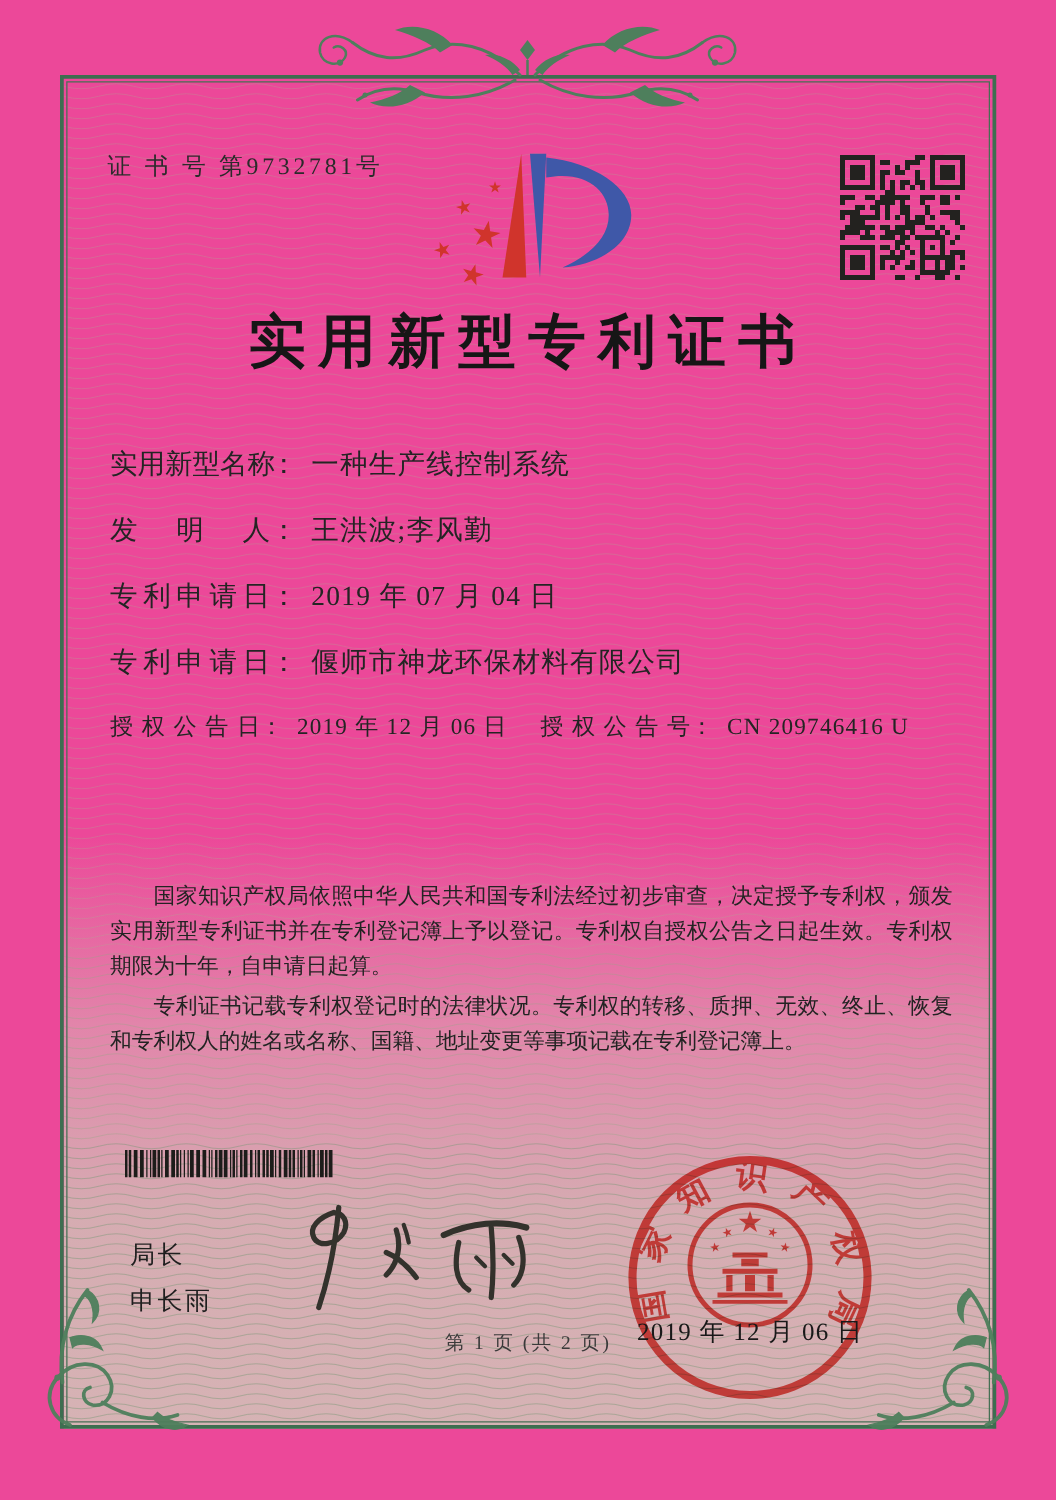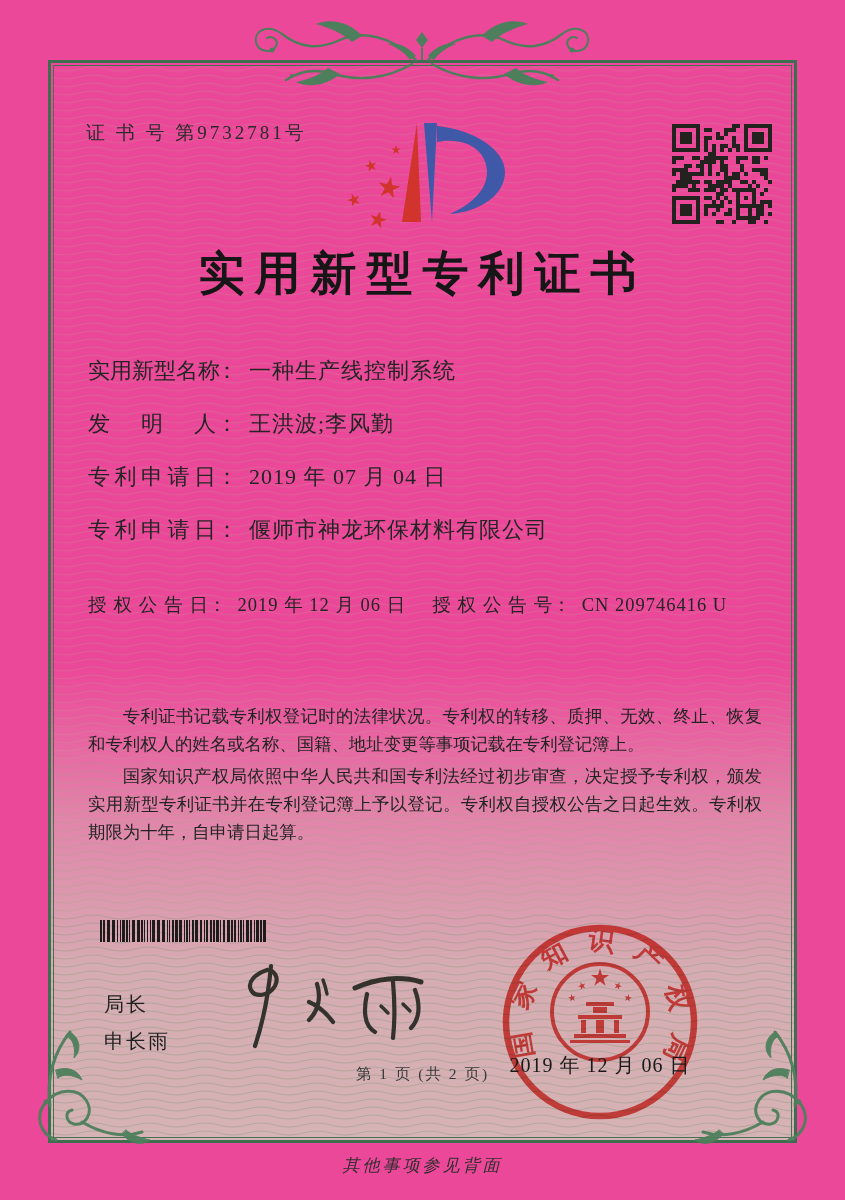--- a/index.html
+++ b/index.html
@@ -39,21 +39,21 @@
   .fields{left:88px; top:356px; width:680px;}
   .field-row{height:25px; margin-bottom:28px; white-space:nowrap; font-size:22px; color:#242424;}
   .flabel{
     display:inline-block; width:128px; vertical-align:bottom;
     text-align:justify; text-align-last:justify;
   }
   .fcolon{display:inline-block;}
   .fvalue{margin-left:11px; letter-spacing:1px;}
   .grant-row{white-space:nowrap; font-size:18.5px; color:#242424;}
   .grant-second{margin-left:26px;}
-  .glabel{display:inline-block; width:120px; text-align:justify; text-align-last:justify;margin-top:24px;}
+  .glabel{display:inline-block; width:120px; text-align:justify; text-align-last:justify;}
   .paras{left:88px; top:702px; width:674px; font-size:17.4px; line-height:28px;
          text-align:justify; color:#232323;}
   .paras p{margin:0 0 4px 0; text-indent:2em;}
   #barcode{left:100px; top:920px; width:224px; height:22px; display:flex; align-items:stretch; overflow:hidden;}
   #barcode span{display:block; height:100%; background:#1d1c1a; flex:none;}
   .commissioner{left:104px; top:986px; font-size:20px; line-height:37px; color:#1f1f1f; letter-spacing:2px;}
   #signature{left:225px; top:958px;}
   #seal{left:500px; top:922px; mix-blend-mode:multiply;}
   .seal-date{
     left:500px; top:1052px; width:200px; text-align:center;
@@ -594,22 +594,22 @@
     </div>
     <div class="field-row">
       <span class="flabel">专利申请日</span><span class="fcolon">：</span><span class="fvalue">偃师市神龙环保材料有限公司</span>
     </div>
     <div class="grant-row">
       <span class="glabel">授权公告日</span><span>：</span><span class="fvalue">2019 年 12 月 06 日</span><span class="grant-second"><span class="glabel">授权公告号</span><span>：</span><span class="fvalue">CN 209746416 U</span></span>
     </div>
   </div>
 
   <div class="abs paras">
+    <p>国家知识产权局依照中华人民共和国专利法经过初步审查，决定授予专利权，颁发实用新型专利证书并在专利登记簿上予以登记。专利权自授权公告之日起生效。专利权期限为十年，自申请日起算。</p>
     <p>专利证书记载专利权登记时的法律状况。专利权的转移、质押、无效、终止、恢复和专利权人的姓名或名称、国籍、地址变更等事项记载在专利登记簿上。</p>
-    <p>国家知识产权局依照中华人民共和国专利法经过初步审查，决定授予专利权，颁发实用新型专利证书并在专利登记簿上予以登记。专利权自授权公告之日起生效。专利权期限为十年，自申请日起算。</p>
   </div>
 
   <div id="barcode" class="abs">
       <span style="width: 2px; margin-right: 1px; background: rgb(29, 28, 26);"></span>
       <span style="width: 2px; margin-right: 2px; background: rgb(29, 28, 26);"></span>
       <span style="width: 3px; margin-right: 2px; background: rgb(29, 28, 26);"></span>
       <span style="width: 3px; margin-right: 2px; background: rgb(29, 28, 26);"></span>
       <span style="width: 1px; margin-right: 2px; background: rgb(29, 28, 26);"></span>
       <span style="width: 1px; margin-right: 1px; background: rgb(29, 28, 26);"></span>
       <span style="width: 3px; margin-right: 1px; background: rgb(29, 28, 26);"></span>
@@ -700,15 +700,14 @@
         <rect x="74" y="112" width="52" height="4"></rect>
         <rect x="70" y="118" width="60" height="3"></rect>
       </g>
     </g>
   </svg>
 
   <div class="abs seal-date">2019 年 12 月 06 日</div>
 
   <div class="abs page-num">第 1 页 (共 2 页)</div>
 
-  <div class="abs footer-note">其他事项参见背面</div>
 
 </div>
 
 </body></html>

